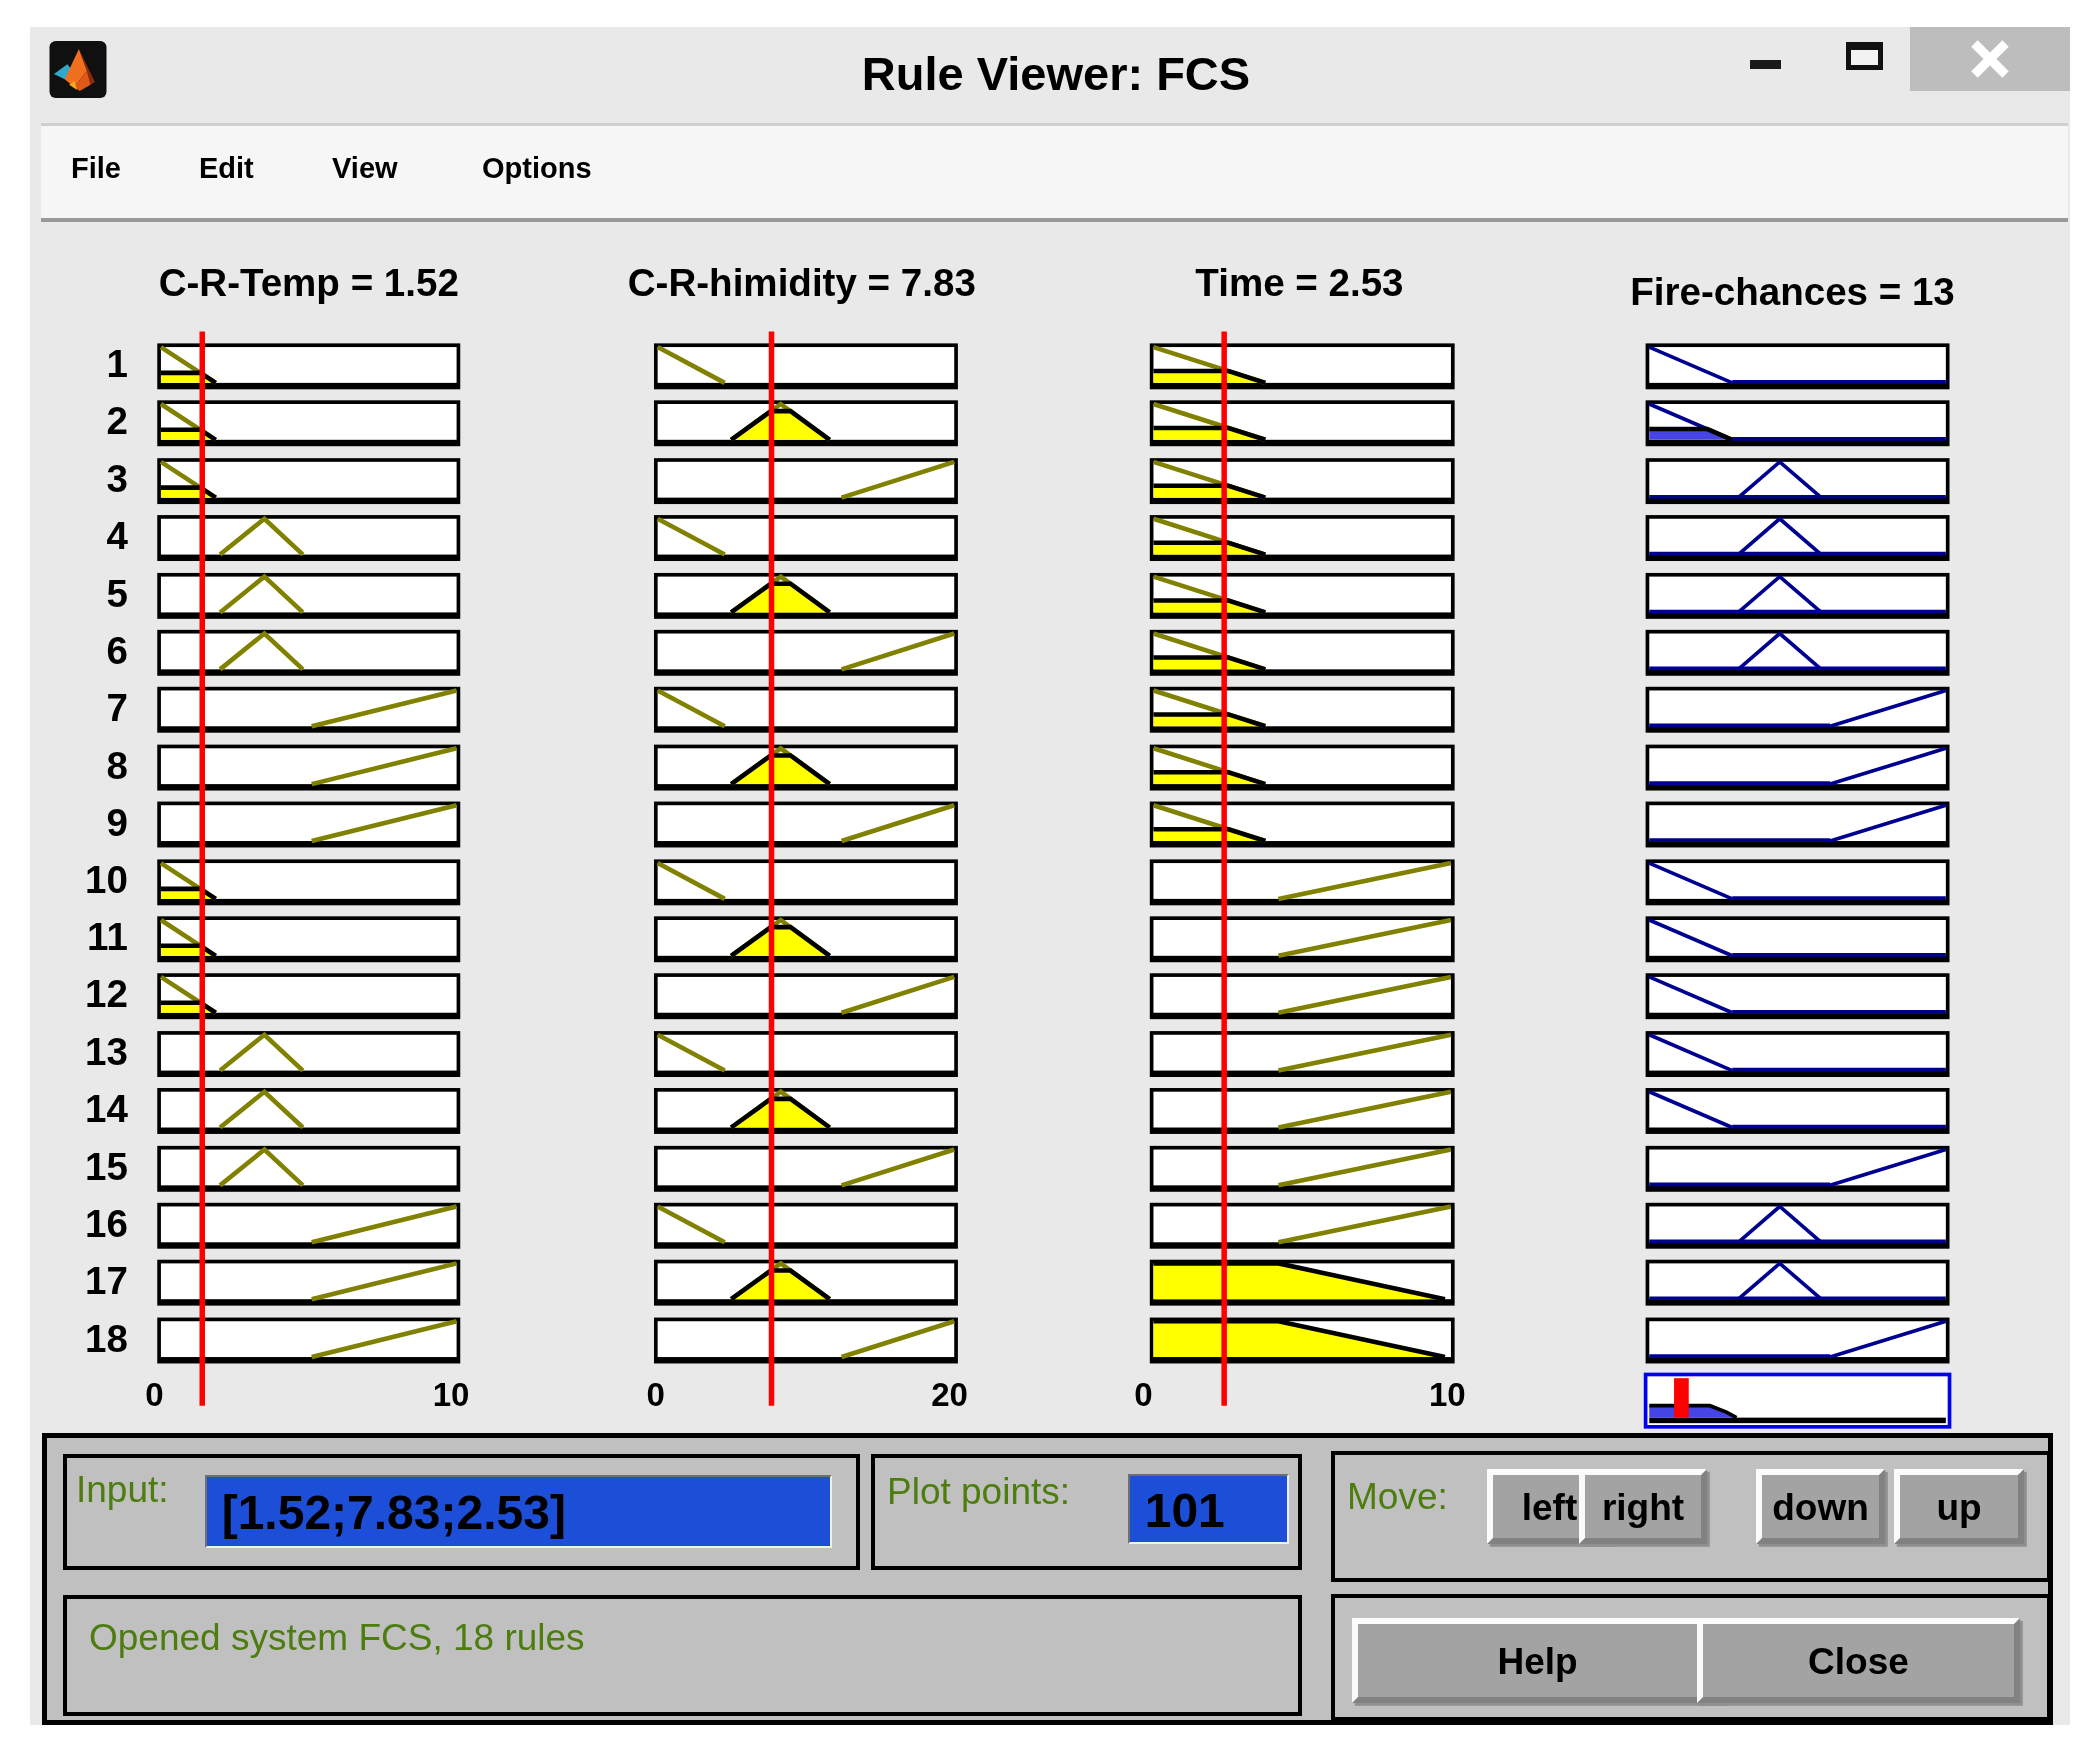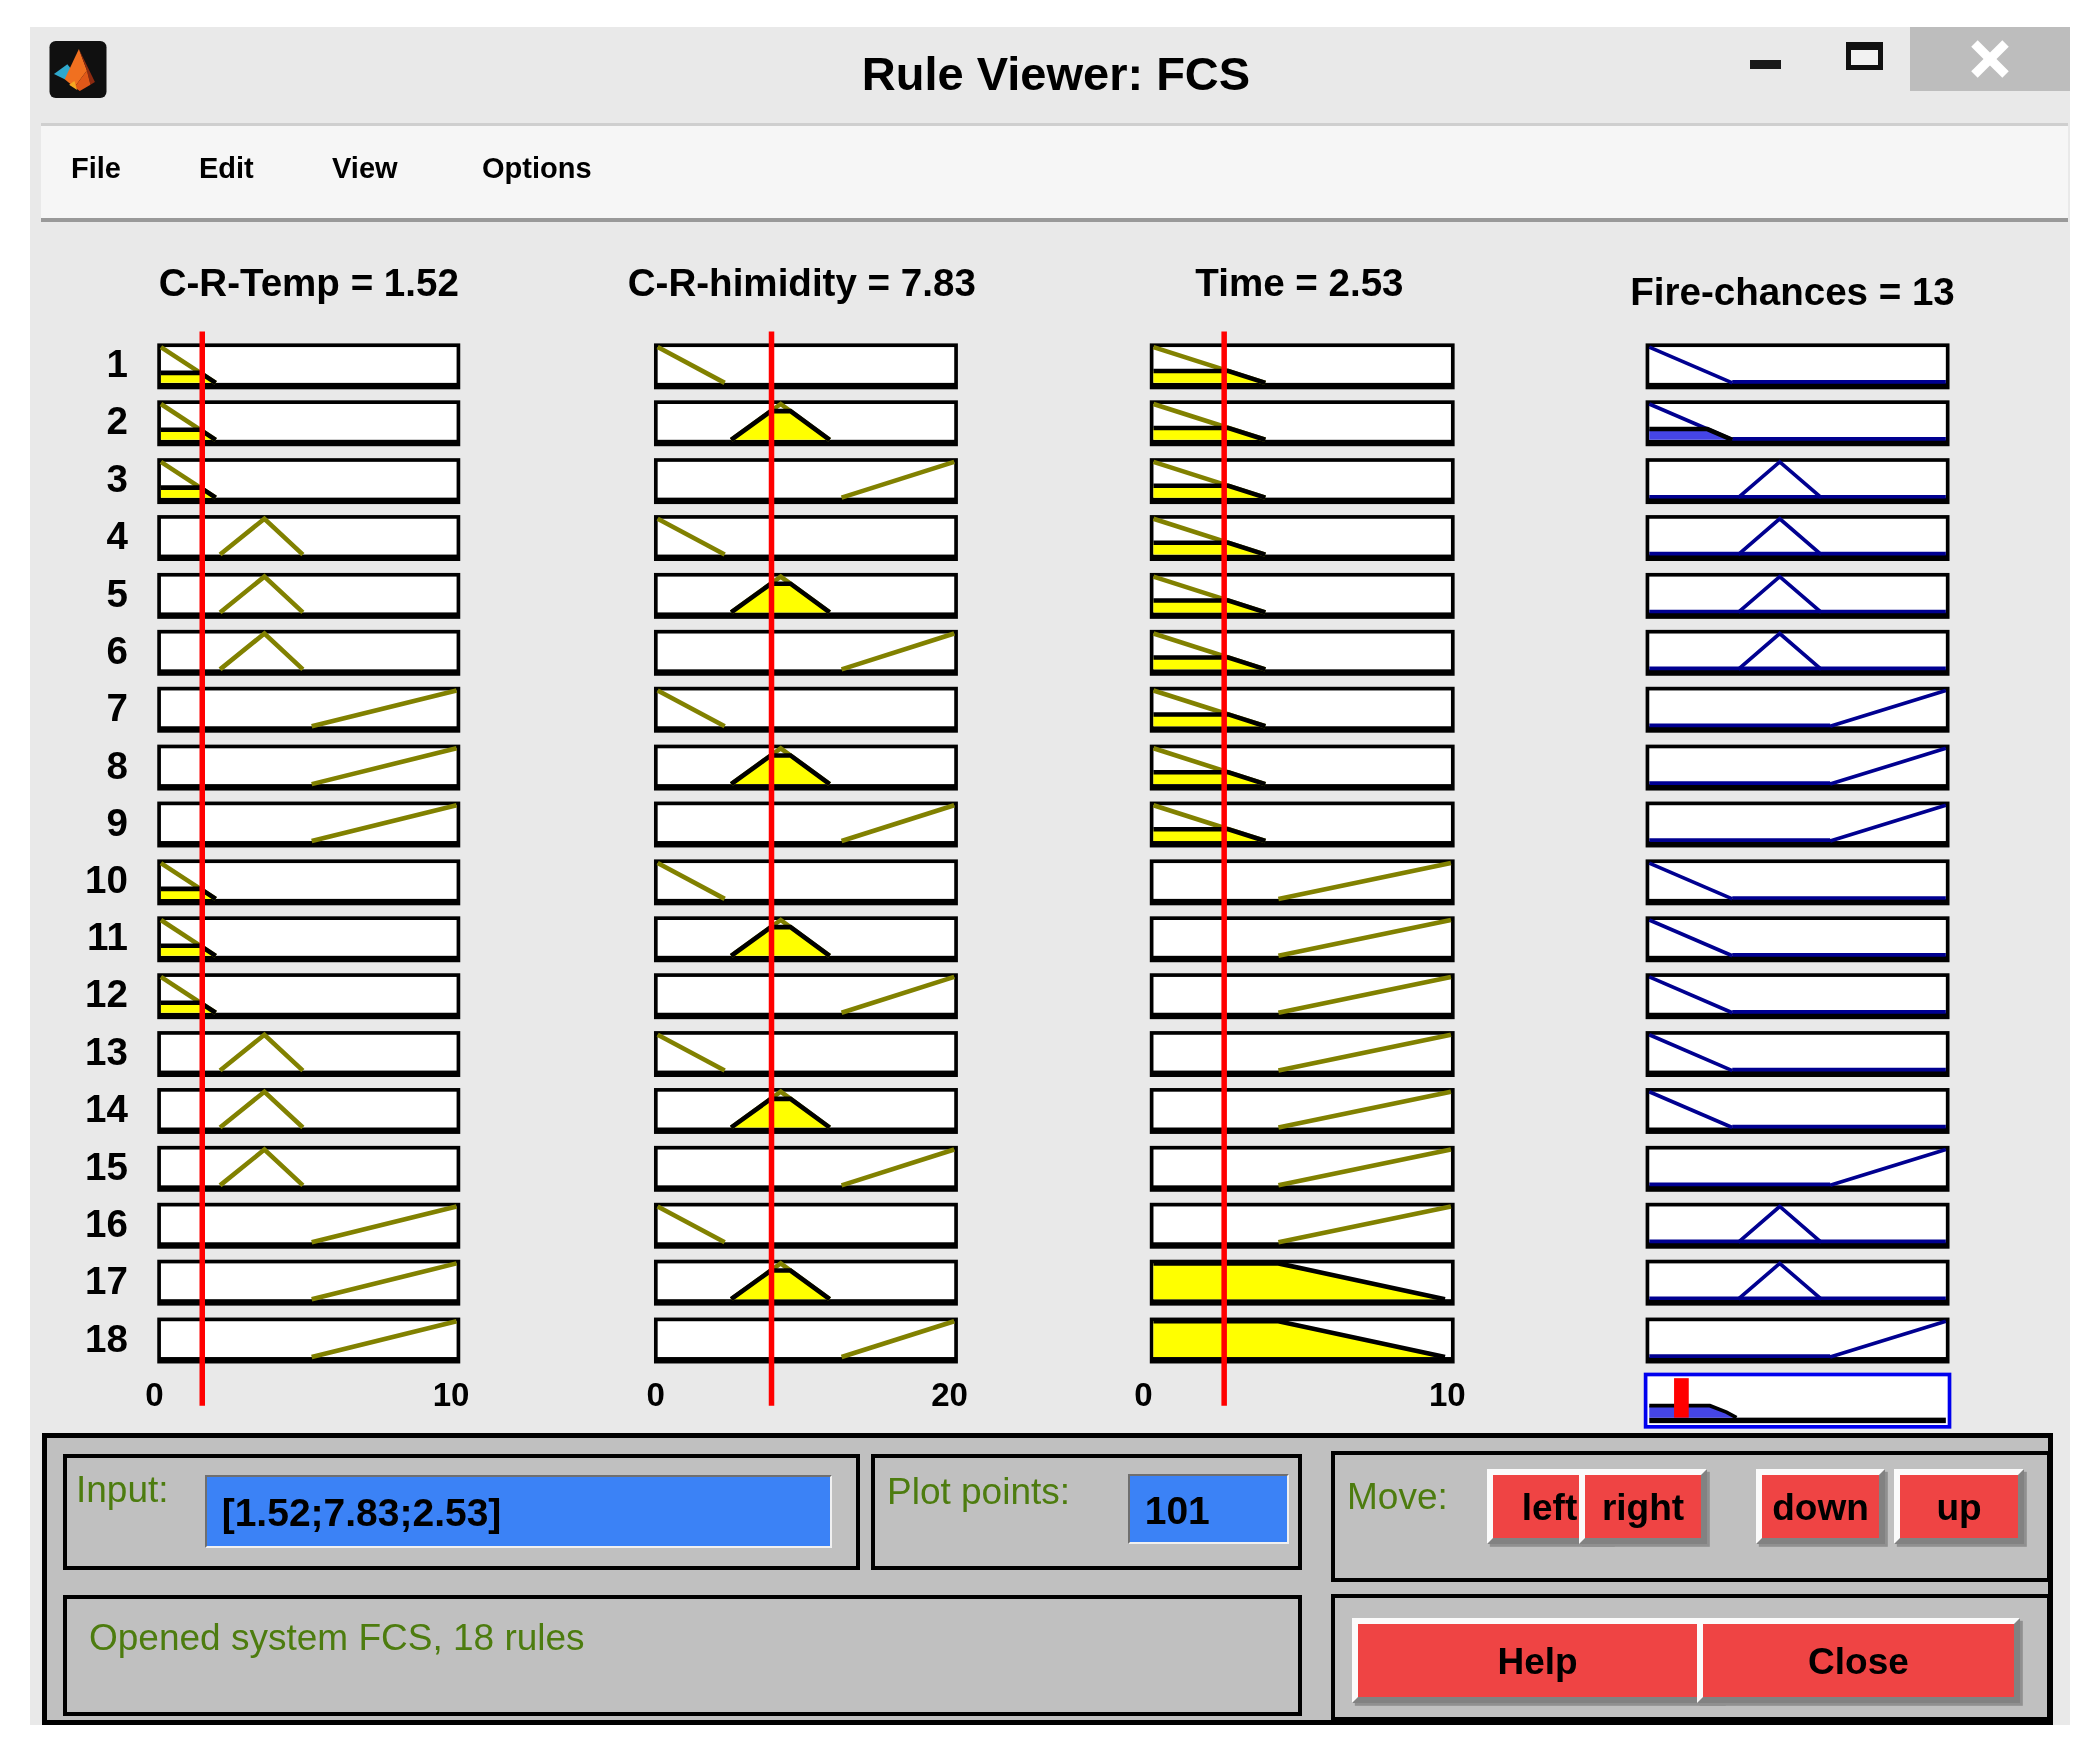--- a/index.html
+++ b/index.html
@@ -5,23 +5,23 @@
  font-family:"Liberation Sans",sans-serif;}
 #win{position:absolute;left:30px;top:27px;width:2040px;height:1698px;background:#e9e9e9;}
 .abs{position:absolute;}
 #menubar{position:absolute;left:41px;top:126px;width:2027px;height:92px;background:#f6f6f6;}
 #menubar span{position:absolute;top:26px;font-size:29px;font-weight:bold;color:#000;}
 #div1{position:absolute;left:41px;top:123px;width:2027px;height:2.8px;background:#cfcfcf;}
 #div2{position:absolute;left:41px;top:218px;width:2027px;height:3.7px;background:#999;}
 #panel{position:absolute;left:42px;top:1433px;width:2011px;height:292px;background:#c0c0c0;border:5.5px solid #000;}
 .grp{position:absolute;border:4.6px solid #000;}
 .lbl{position:absolute;font-size:37px;font-weight:normal;color:#4d7c0f;}
-.fld{position:absolute;background:#3b82f6;border:2.8px solid;border-color:#6f6f6f #f0f0f0 #f0f0f0 #6f6f6f;
- font-size:39px;font-weight:bold;color:#000;padding-left:14.7px;}
-.btn{position:absolute;background:#ef4444;border:6.4px solid;border-color:#fbfbfb #828282 #828282 #fbfbfb;
+.fld{position:absolute;background:#1d4ed8;border:2.8px solid;border-color:#6f6f6f #f0f0f0 #f0f0f0 #6f6f6f;
+ font-size:48px;font-weight:bold;color:#000;padding-left:14.7px;}
+.btn{position:absolute;background:#a3a3a3;border:6.4px solid;border-color:#fbfbfb #828282 #828282 #fbfbfb;
  box-shadow:2.8px 2.8px 0 #909090;font-size:37px;font-weight:bold;color:#000;text-align:center;}
 #closebtn{position:absolute;left:1910px;top:27px;width:160px;height:64px;background:#bdbdbd;}
 #ttl{position:absolute;left:551px;top:46px;width:1010px;text-align:center;font-size:47px;font-weight:bold;color:#000;}
 </style></head>
 <body>
 <div id="win"></div>
 <div id="ttl">Rule Viewer: FCS</div>
 <svg class="abs" style="left:49px;top:41px" width="58" height="57" viewBox="0 0 64 64">
  <rect x="0" y="0" width="64" height="64" rx="7" fill="#101010"></rect>
  <polygon points="5,37 20,26 28,36 17,43" fill="#2fa8cc"></polygon>

